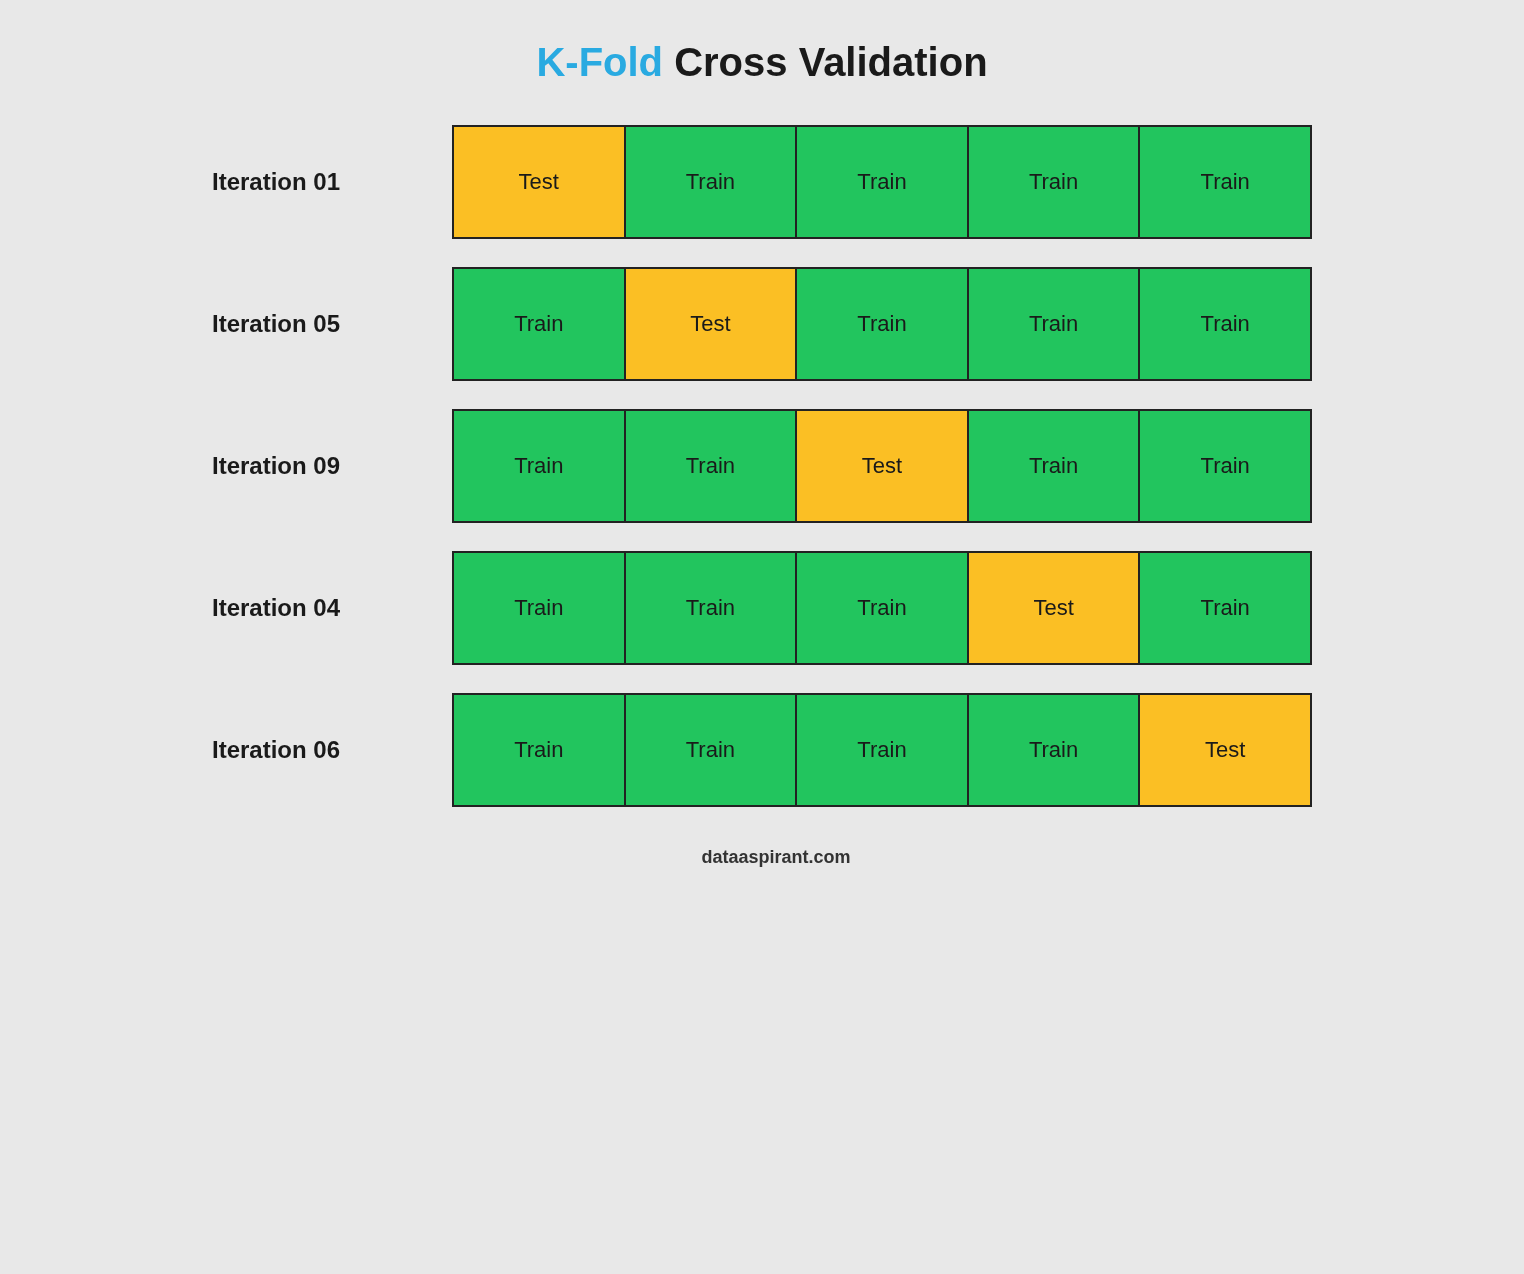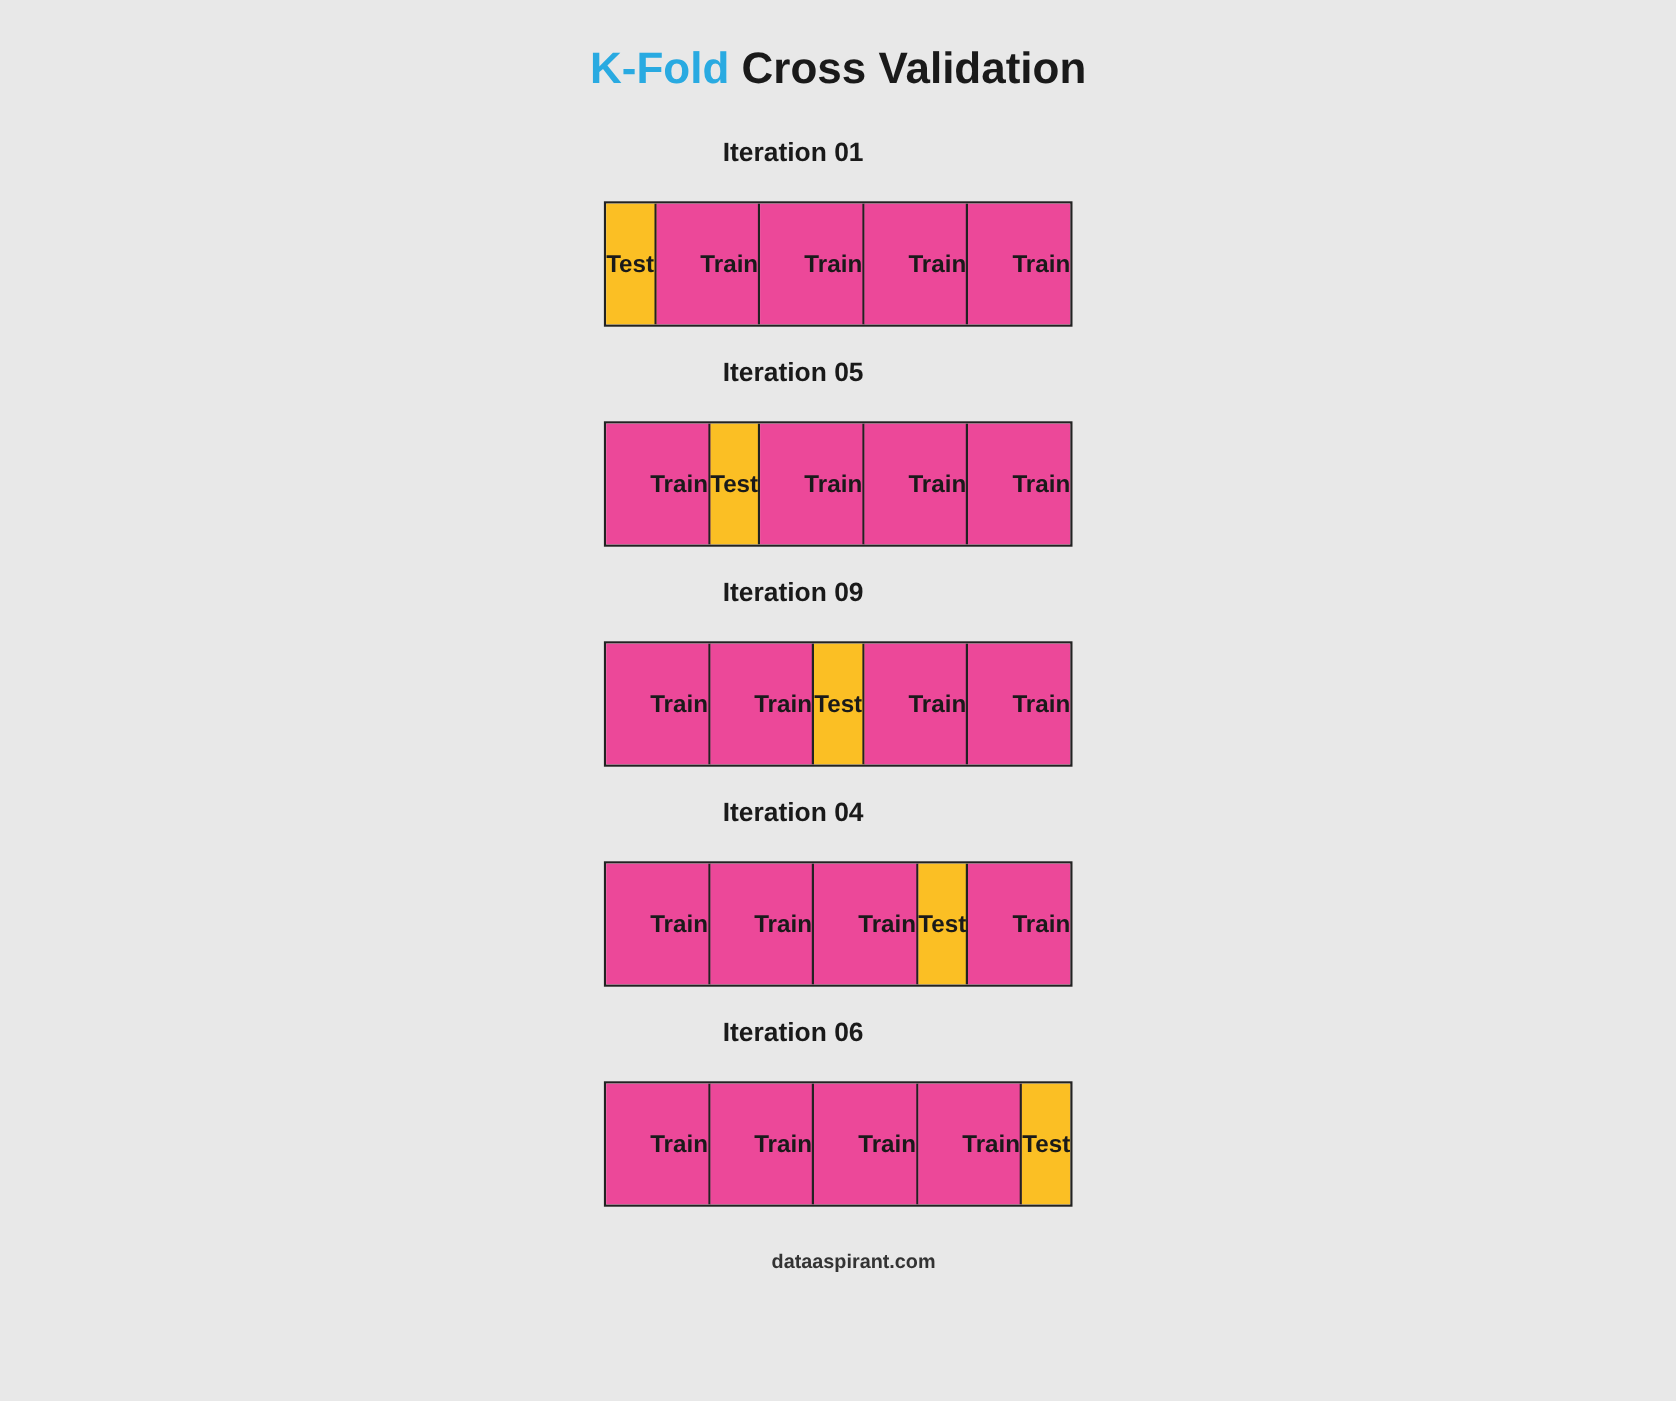--- a/index.html
+++ b/index.html
@@ -29,21 +29,20 @@
       display: flex;
       flex-direction: column;
       gap: 28px;
       width: 100%;
       max-width: 1100px;
     }
     .iteration-row {
       display: flex;
       align-items: center;
       gap: 30px;
-      flex-direction: column;
     }
     .iteration-label {
       font-size: 24px;
       font-weight: 900;
       color: #1a1a1a;
       min-width: 210px;
       text-align: left;
     }
     .folds-container {
       display: flex;
@@ -51,30 +50,29 @@
       border: 2.5px solid #222;
       overflow: hidden;
     }
     .fold {
       flex: 1;
       height: 110px;
       display: flex;
       align-items: center;
       justify-content: center;
       font-size: 22px;
-      font-weight: 700;
+      font-weight: 400;
       color: #1a1a1a;
       border-right: 2.5px solid #222;
     }
     .fold:last-child {
       border-right: none;
     }
     .fold-train {
-      background-color: #ec4899;
-      padding-left: 40px;
+      background-color: #22c55e;
     }
     .fold-test {
       background-color: #fbbf24;
     }
     .footer {
       margin-top: 40px;
       font-size: 18px;
       font-weight: 700;
       color: #333;
       margin-left: 28px;

